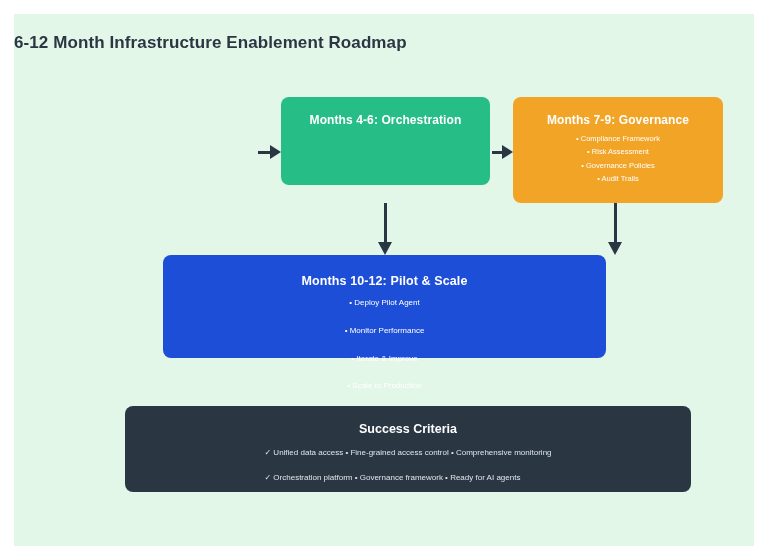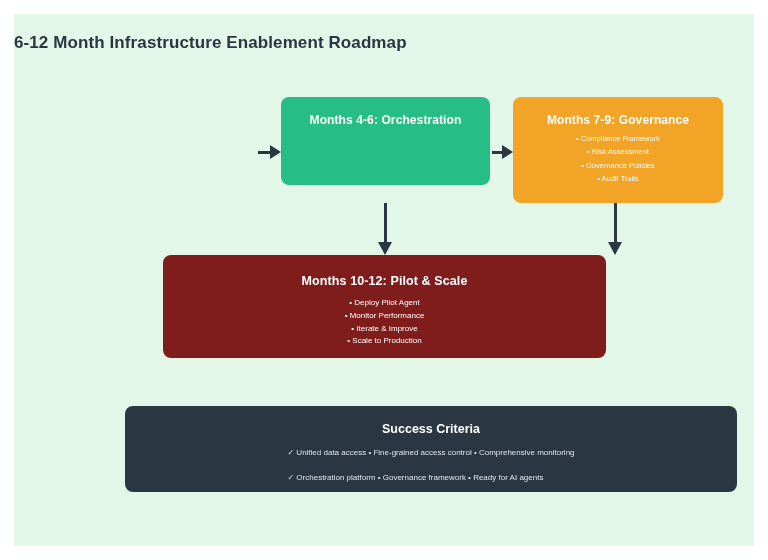--- a/index.html
+++ b/index.html
@@ -55,24 +55,24 @@
     text-align: center;
     line-height: 1.1;
     white-space: nowrap;
   }
   #phase-foundation   { left: 32px;  top: 83px;  width: 210px; height: 106px; background: #4a90ef; }
   #phase-orchestration{ left: 267px; top: 83px;  width: 209px; height: 88px; background: #26be86; }
   #phase-governance   { left: 499px; top: 83px;  width: 210px; height: 106px; background: #f2a426; }
 
   #phase-pilot {
     left: 149px; top: 241px; width: 443px; height: 103px;
-    background: #7f1d1d;
+    background: #1d4ed8;
   }
   #phase-pilot .phase-title { margin-top: 19px; font-size: 12.5px; }
-  #phase-pilot .items { margin-top: 11px; gap: 4px; }
+  #phase-pilot .items { margin-top: 11px; gap: 19px; }
   #phase-pilot .item { font-size: 8px; }
 
   
   .arrow-h {
     position: absolute;
     height: 3px;
     background: #2b3643;
   }
   .arrow-h::after {
     content: "";
@@ -100,21 +100,21 @@
     border-left: 7px solid transparent;
     border-right: 7px solid transparent;
   }
   #arrow-3 { left: 369.5px; top: 189px; height: 40px; }
   #arrow-4 { left: 599.5px; top: 189px; height: 40px; }
 
   
   #success-panel {
     position: absolute;
     left: 111px; top: 392px;
-    width: 612px; height: 86px;
+    width: 566px; height: 86px;
     background: #2b3643;
     border-radius: 8px;
     box-sizing: border-box;
     display: flex;
     flex-direction: column;
     align-items: center;
   }
   #success-panel .panel-title {
     margin-top: 16px;
     font-size: 12.5px;

